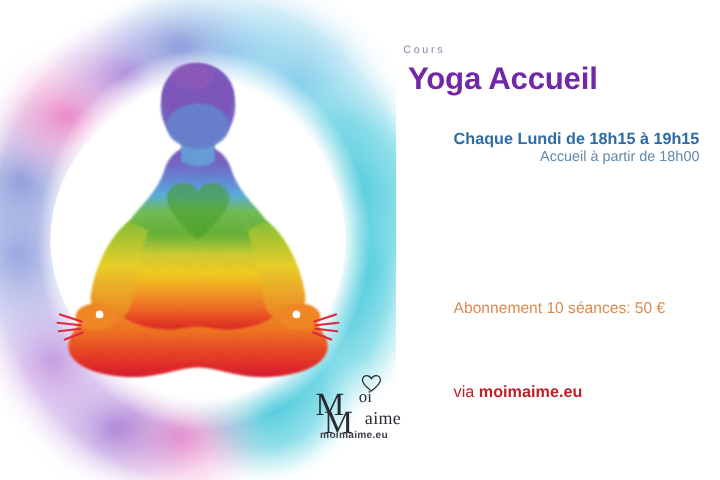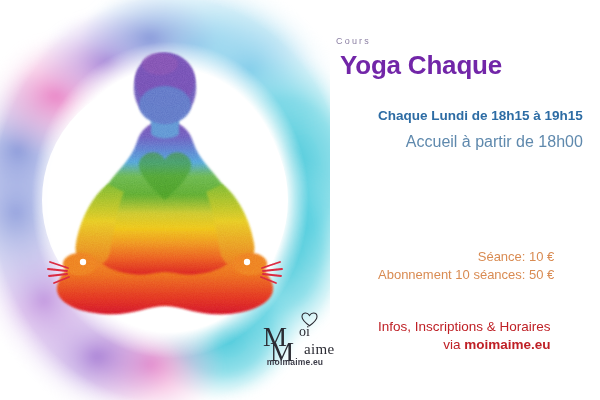--- a/index.html
+++ b/index.html
@@ -140,24 +140,23 @@
     left: 42px;
     text-align: right;
   }
   .line-strong {
     font-size: 13.5px;
     font-weight: bold;
     line-height: 16px;
     white-space: nowrap;
   }
   .line-sub {
-    font-size: 16px;
+    font-size: 12px;
     line-height: 12.5px;
     white-space: nowrap;
-    margin-top: 12px;
   }
 
   
   #schedule { top: 104px; }
   #schedule .line-strong { color: #2d6ca4; }
   #schedule .line-sub { color: #5f89ad; }
 
   
   #venue { top: 152px; }
   #venue .venue-name,
@@ -412,32 +411,30 @@
       <span class="wm-oi">oi</span>
       <span class="wm-line2">M</span>
       <span class="wm-aime">aime</span>
     </div>
     <div class="logo-url">moimaime.eu</div>
   </div>
 
   <div id="content">
 
     <div class="kicker">Cours</div>
-    <div class="title">Yoga Chaque</div>
+    <div class="title">Yoga Accueil</div>
 
     <div class="block" id="schedule">
       <div class="line-strong">Chaque Lundi de 18h15 à 19h15</div>
       <div class="line-sub">Accueil à partir de 18h00</div>
     </div>
 
 
     <div class="block" id="prices">
-      <div class="price-line">Séance: 10 €</div>
       <div class="price-line">Abonnement 10 séances: 50 €</div>
     </div>
 
     <div class="block" id="cta">
-      <div class="cta-line1">Infos, Inscriptions &amp; Horaires</div>
       <div class="cta-line2"><span>via </span><span class="cta-site">moimaime.eu</span></div>
     </div>
 
   </div>
 </div>
 
 </body></html>

